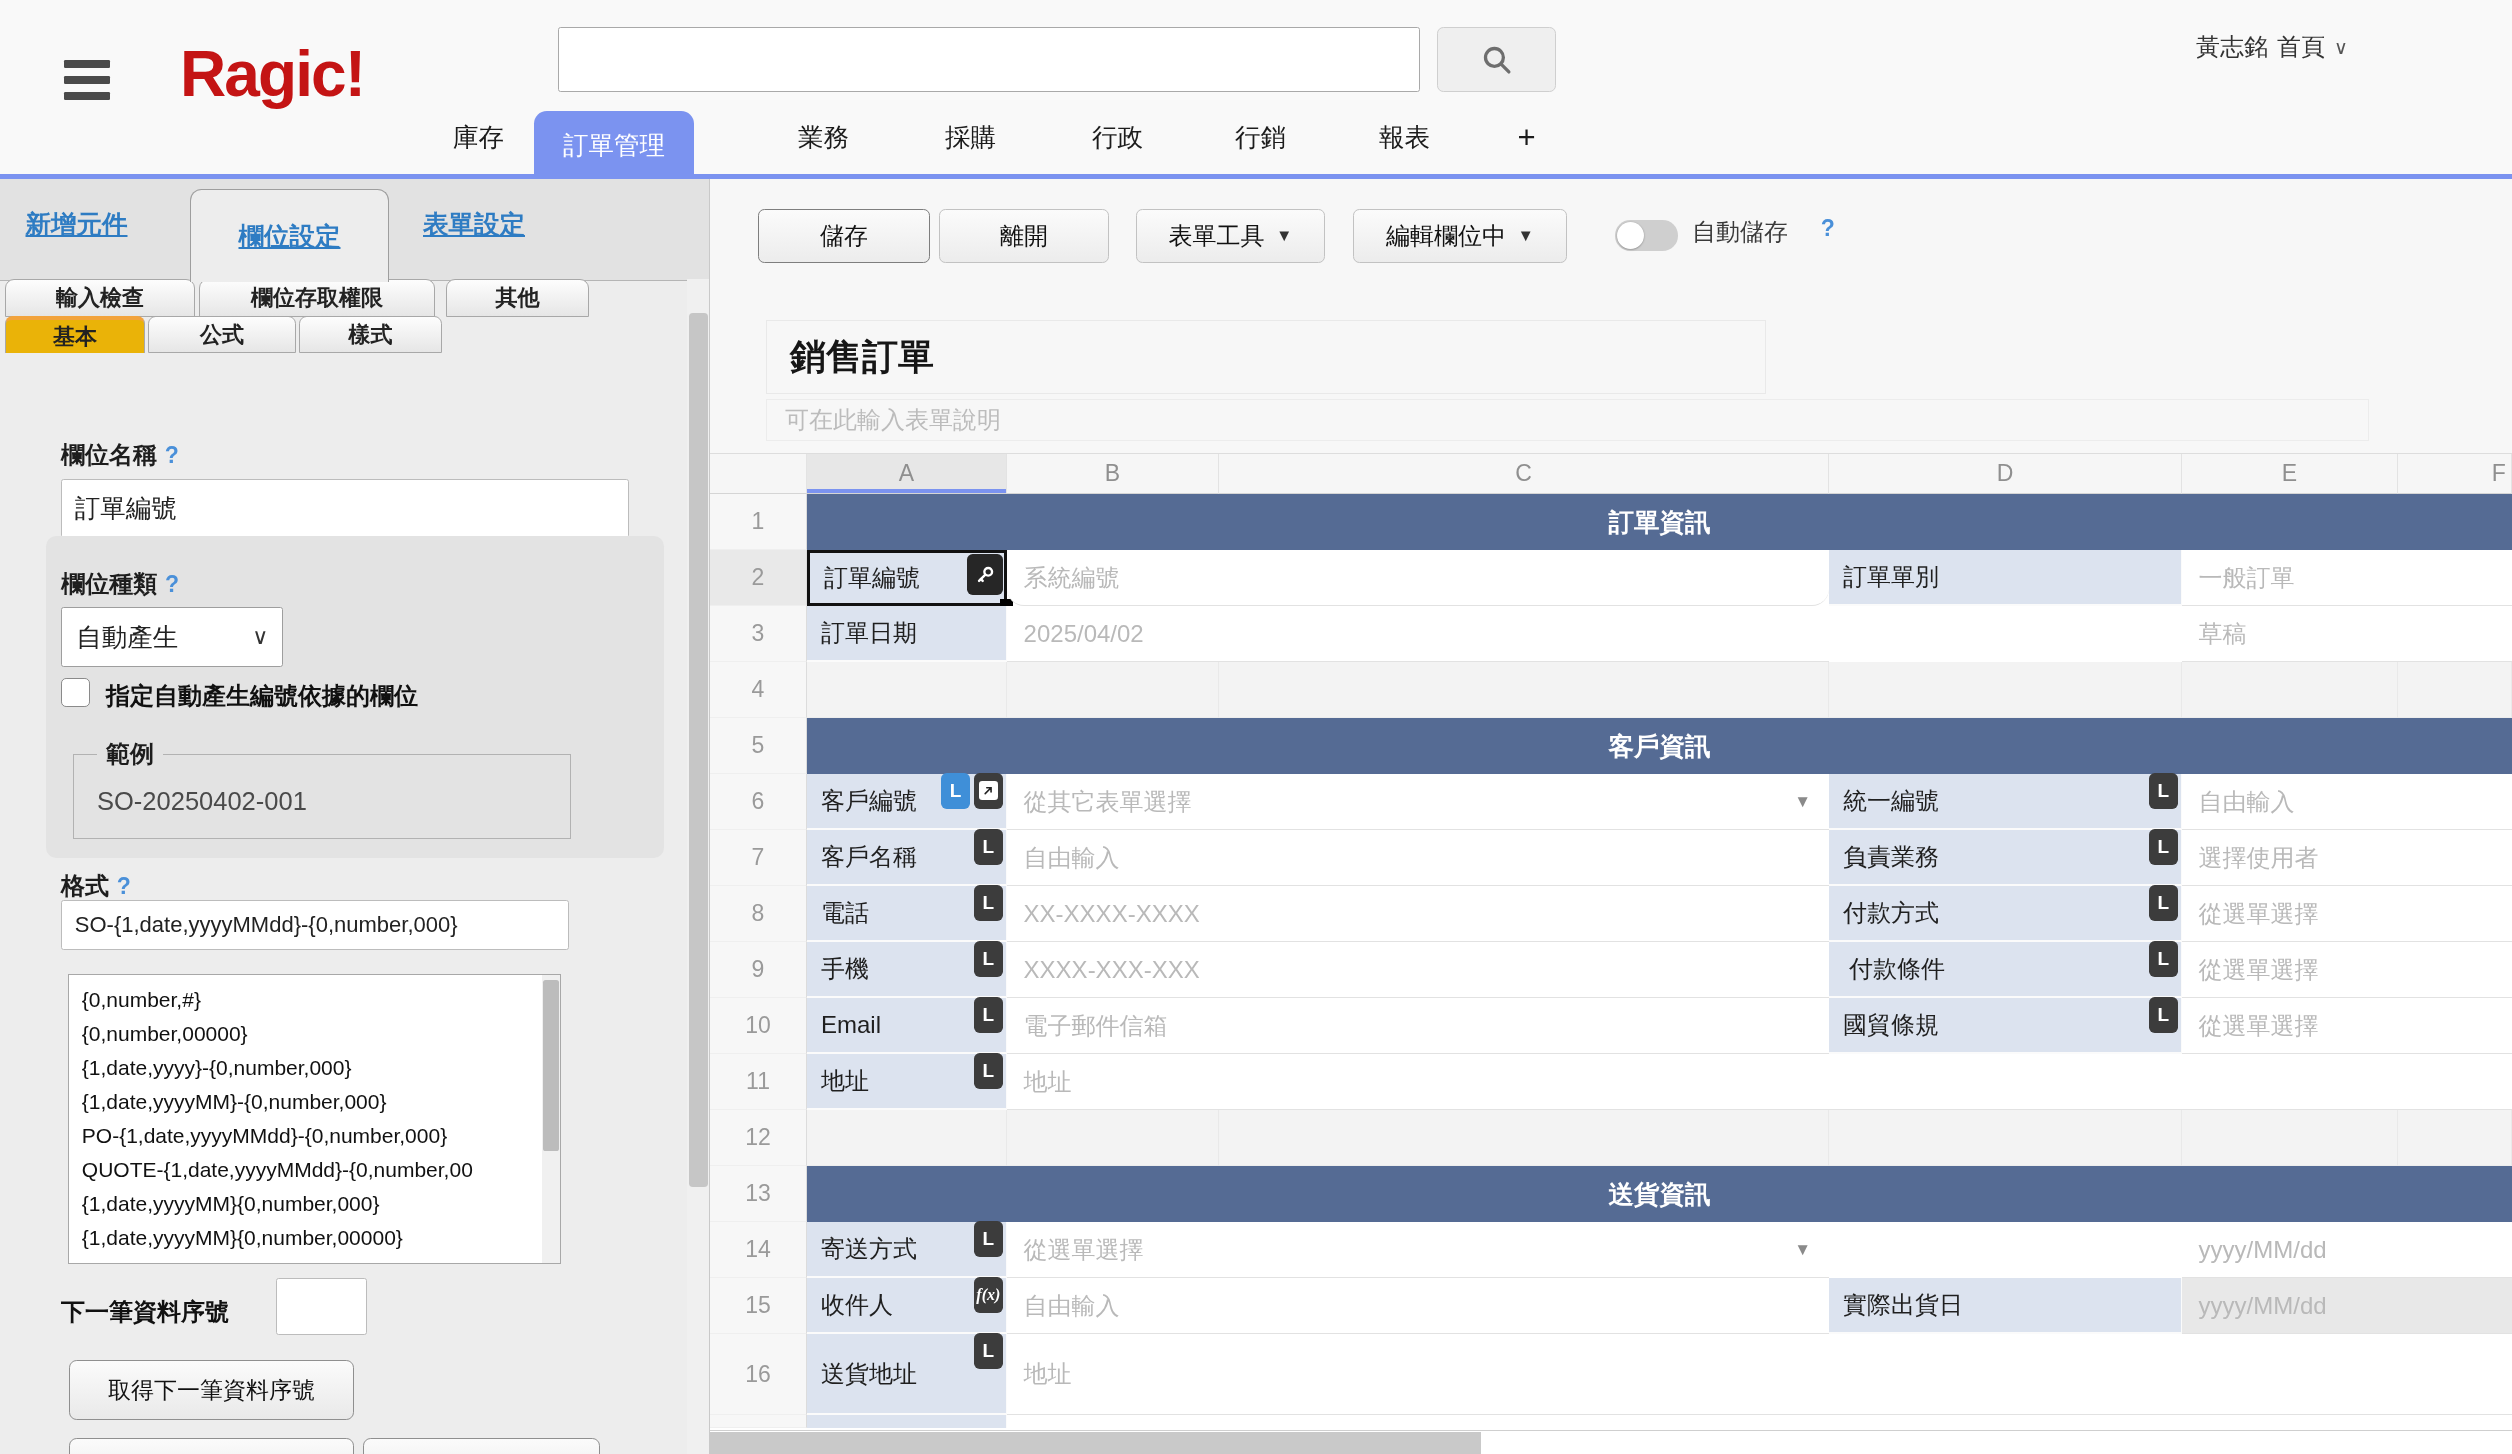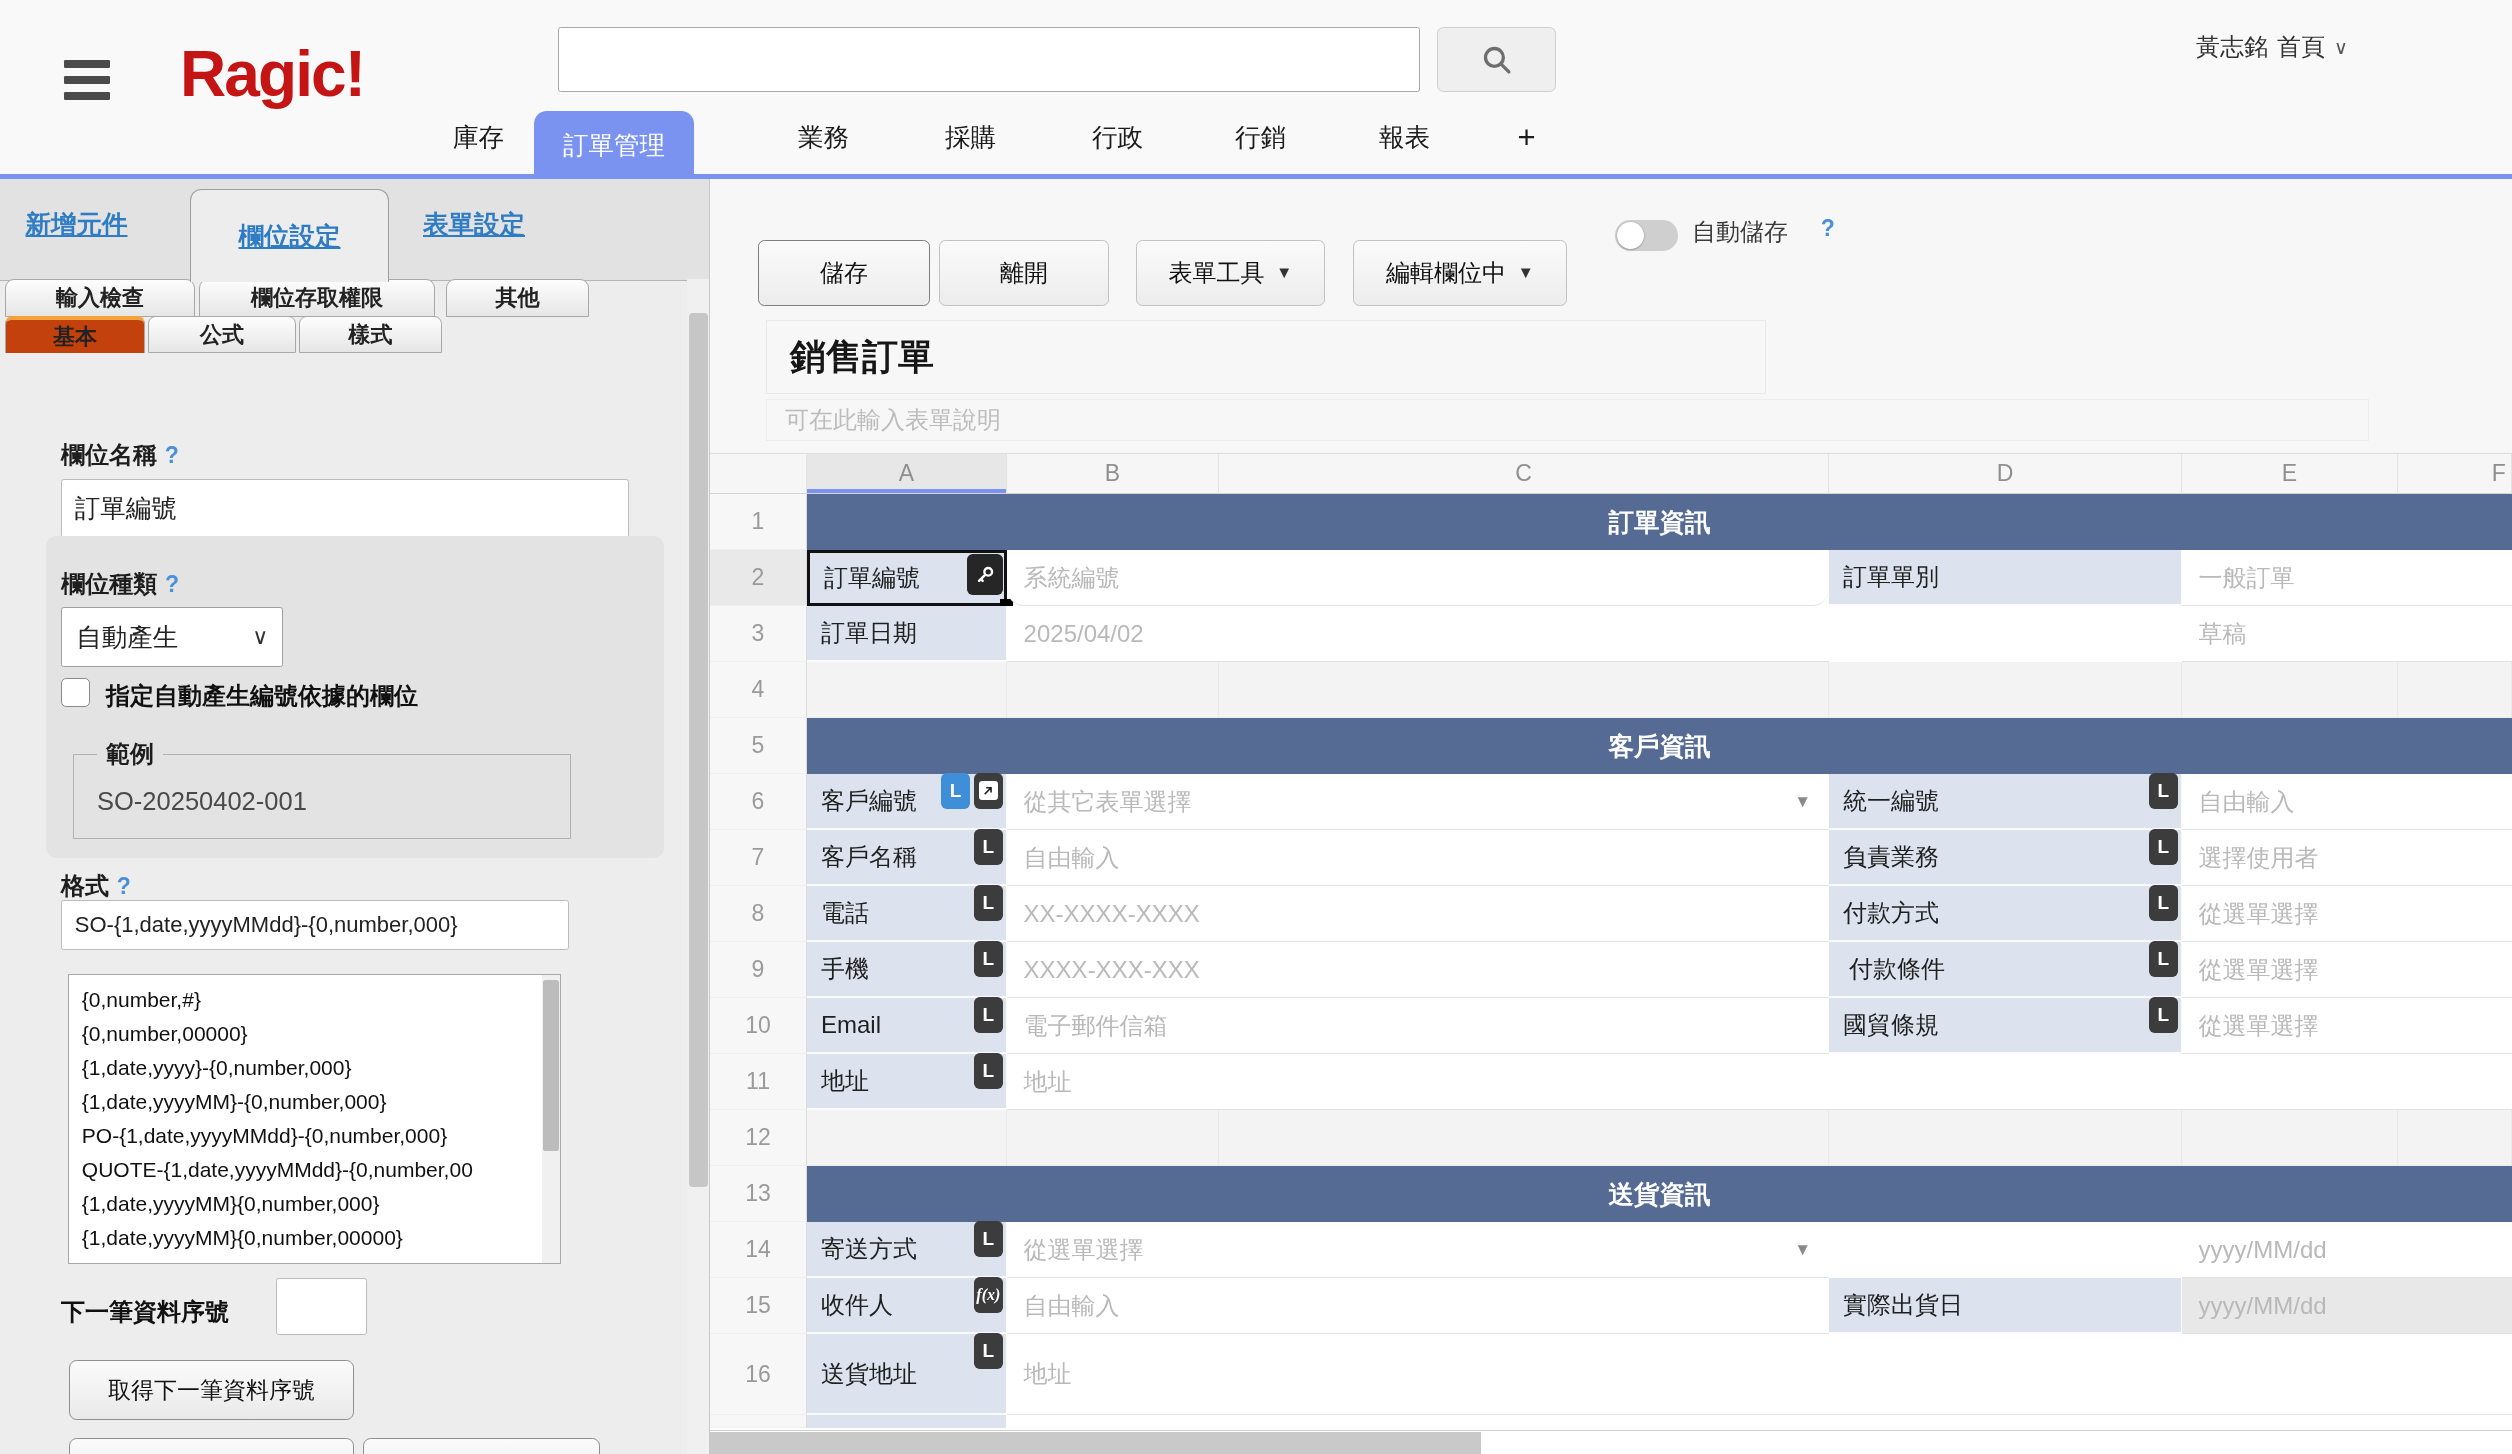--- a/index.html
+++ b/index.html
@@ -19,40 +19,40 @@
   #bluebar { position:absolute; left:0; top:174px; width:2512px; height:5.1px; background:#7b93f0; }
 
   
   #sidebar { position:absolute; left:0; top:179px; width:710px; height:1276px; background:#ededed; border-right:1.3px solid #c9c9c9; overflow:hidden; }
   #side-tabbar { position:absolute; left:0; top:0; width:710px; height:102px; background:#e2e2e2; border-bottom:1.3px solid #b5b5b5; }
   .sidelink { position:absolute; top:28px; font-size:25.5px; font-weight:bold; color:#2e7cc3; text-decoration:underline; cursor:pointer; }
   #tab-field-settings { position:absolute; left:190px; top:10.2px; width:199px; height:93px; background:#ededed; border:1.3px solid #9e9e9e; border-bottom:none; border-radius:11.5px 11.5px 0 0; display:flex; align-items:center; justify-content:center; z-index:3; cursor:pointer; }
   #tab-field-settings span { font-size:25.5px; font-weight:bold; color:#2e7cc3; text-decoration:underline; }
   .settab { position:absolute; top:100px; height:38px; border:1.3px solid #a8a8a8; border-radius:9px 9px 0 0; background:linear-gradient(#fdfdfd,#e6e6e6); display:flex; align-items:center; justify-content:center; font-size:22px; font-weight:bold; color:#222; cursor:pointer; z-index:2; }
   .subtab { position:absolute; top:137px; height:37px; border:1.3px solid #a8a8a8; border-radius:7.7px 7.7px 0 0; background:linear-gradient(#fdfdfd,#e6e6e6); display:flex; align-items:center; justify-content:center; font-size:22px; font-weight:bold; color:#222; cursor:pointer; z-index:2; }
-  .subtab.active { background:#c2410c; border-top:4.5px solid #f2a33c; border-bottom:none; z-index:4;justify-content:center; }
+  .subtab.active { background:#eab308; border-top:4.5px solid #f2a33c; border-bottom:none; z-index:4;justify-content:center; }
   .slabel { font-size:24px; font-weight:bold; color:#1d1d1d; }
   .qmark { color:#4a90d9; font-size:23px; font-weight:bold; margin-left:7.7px; cursor:pointer; }
   .sinput { border:1.3px solid #bcbcbc; border-radius:2.6px; background:#fff; font-size:25.5px; padding:0 12.8px; outline:none; color:#222; }
   #graybox { position:absolute; left:46px; top:357px; width:618px; height:322px; background:#e3e3e3; border-radius:10.2px; }
   #fieldtype-select { position:absolute; left:15.3px; top:71px; width:222px; height:60px; background:#fff; border:1.3px solid #9e9e9e; border-radius:2.6px; display:flex; align-items:center; justify-content:space-between; padding:0 14px; font-size:25.5px; cursor:pointer; }
   #cb { position:absolute; left:15.3px; top:142px; width:29px; height:29px; background:#fff; border:1.9px solid #8a8a8a; border-radius:5.1px; cursor:pointer; }
   #example-set { position:absolute; left:27px; top:202px; width:498px; height:101px; border:1.3px solid #b2b2b2; }
   #example-set legend { font-size:24px; font-weight:bold; color:#1d1d1d; margin-left:23px; padding:0 9px; }
   #listbox { position:absolute; left:68px; top:795px; width:493px; height:290px; background:#fff; border:1.3px solid #a8a8a8; overflow:hidden; }
   .litem { font-size:21px; color:#111; line-height:34px; padding-left:12.8px; white-space:nowrap; overflow:hidden; cursor:pointer; }
   #lb-scroll { position:absolute; right:0; top:0; width:18px; height:288px; background:#f0f0f0; }
   #lb-thumb { position:absolute; right:1.3px; top:5.1px; width:15.3px; height:171px; background:#bcbcbc; border-radius:2.6px; }
   .sbtn { position:absolute; background:linear-gradient(#fbfbfb,#e9e9e9); border:1.9px solid #8f8f8f; border-radius:7.7px; font-size:23px; color:#111; display:flex; align-items:center; justify-content:center; cursor:pointer; }
   #side-scroll { position:absolute; left:687px; top:100px; width:23px; height:1176px; background:#f0f0f0; }
   #side-thumb { position:absolute; left:1.9px; top:34px; width:19px; height:874px; background:#c6c6c6; border-radius:3.8px; }
 
   
   #main { position:absolute; left:710px; top:179px; width:1802px; height:1276px; background:#f7f7f7; }
-  .tbtn { position:absolute; top:30px; height:66px; background:linear-gradient(#fbfbfb,#ececec); border:1.3px solid #c2c2c2; border-radius:6.4px; font-size:24px; color:#111; display:flex; align-items:center; justify-content:center; gap:11.5px; cursor:pointer;margin-top:31px; }
+  .tbtn { position:absolute; top:30px; height:54px; background:linear-gradient(#fbfbfb,#ececec); border:1.3px solid #c2c2c2; border-radius:6.4px; font-size:24px; color:#111; display:flex; align-items:center; justify-content:center; gap:11.5px; cursor:pointer; }
   .tbtn.primary { border:1.9px solid #7e7e7e; }
   .caret-glyph { font-size:16.6px; color:#333; }
   #toggle { position:absolute; left:905px; top:41px; width:63px; height:31px; background:#cfcfcf; border-radius:15.3px; cursor:pointer; }
   #toggle .knob { position:absolute; left:1.9px; top:1.9px; width:27px; height:27px; background:#fff; border-radius:50%; box-shadow:0 0.6px 1.9px rgba(0,0,0,.35); }
   #titlebox { position:absolute; left:56px; top:141px; width:1000px; height:74px; border:1.3px solid #e9e9e9; display:flex; align-items:center; padding-left:23px; cursor:text; }
   #titlebox span { font-size:36px; font-weight:bold; color:#161616; }
   #descbox { position:absolute; left:56px; top:220px; width:1603px; height:42px; border:1.3px solid #ececec; display:flex; align-items:center; padding-left:18px; cursor:text; }
   #descbox span { font-size:24px; color:#bcbcbc; }
 
   

